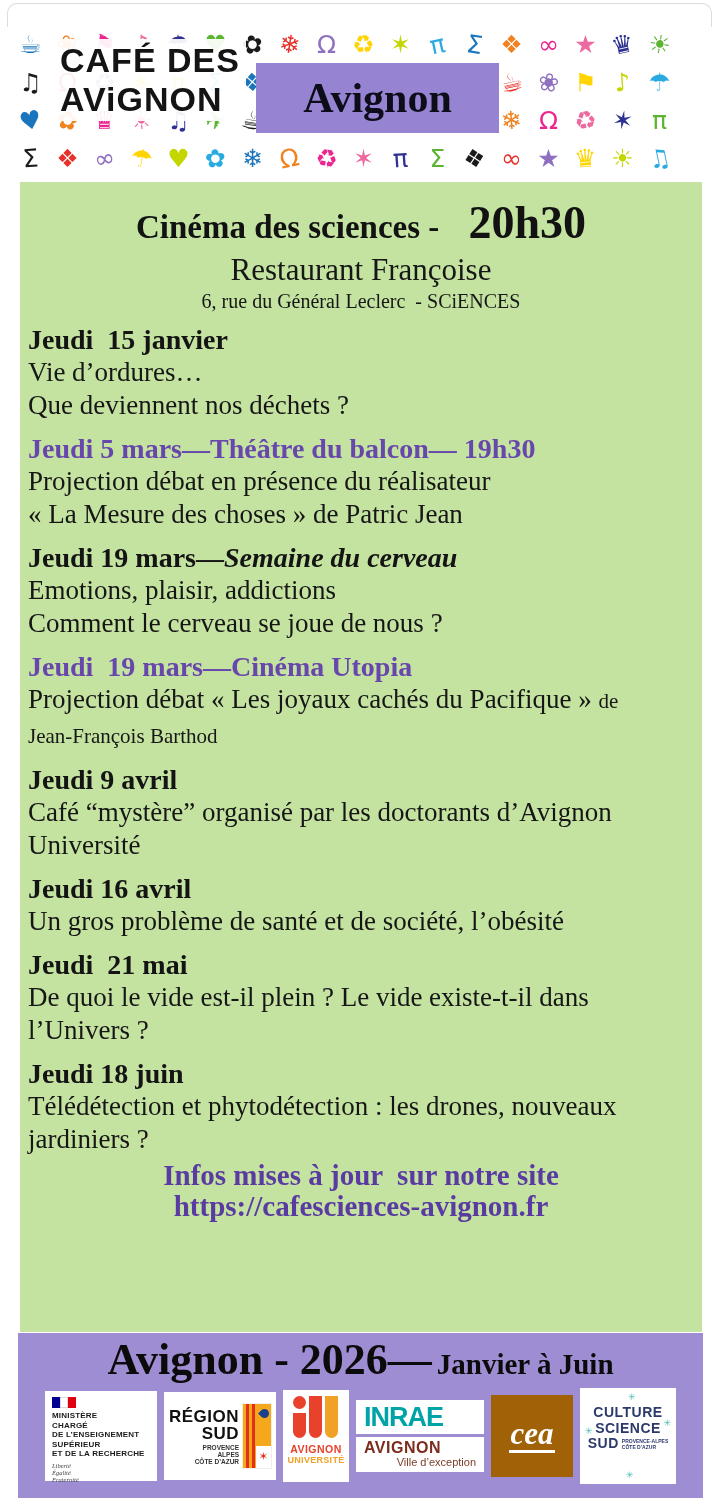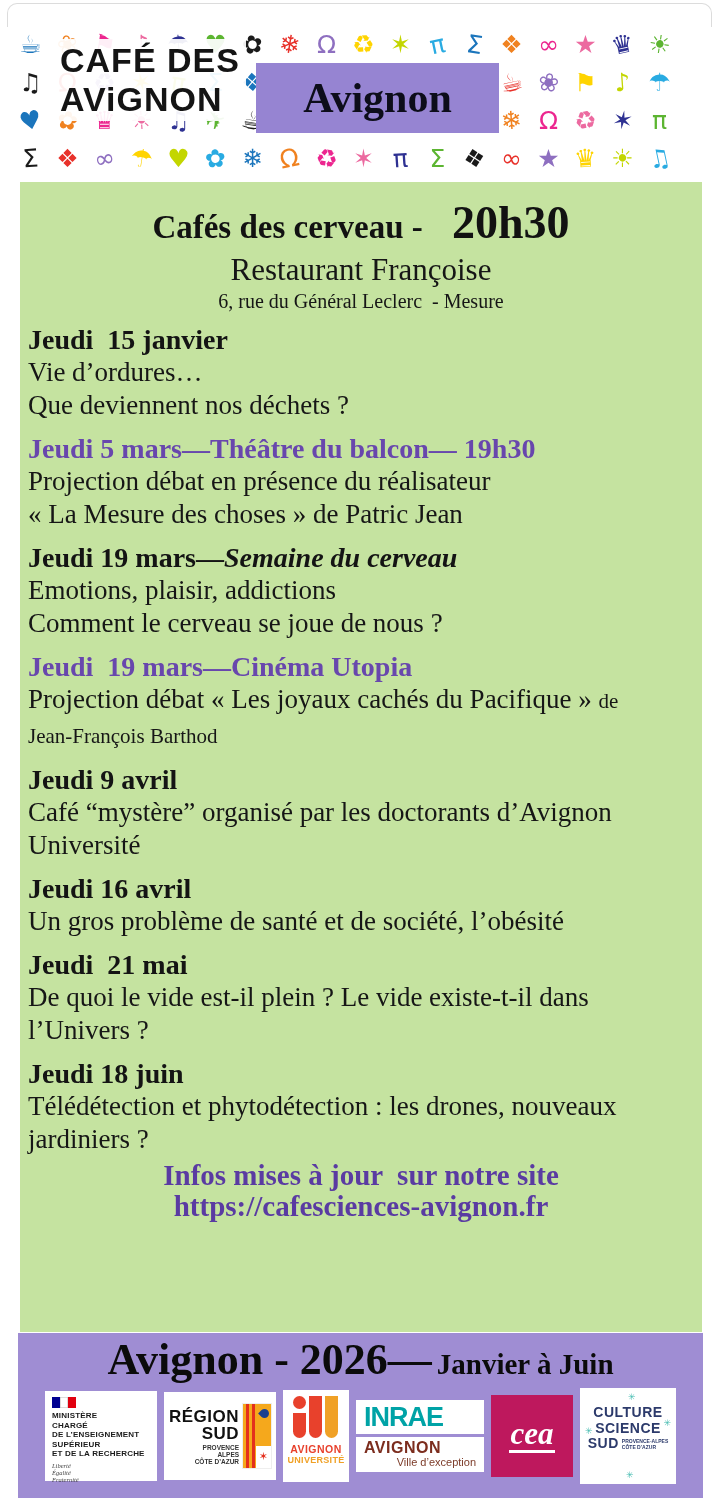--- a/index.html
+++ b/index.html
@@ -104,21 +104,21 @@
   .au-n1 { font-size:10.5px; font-weight:800; color:#e8412c; letter-spacing:.5px; margin-top:5px; }
   .au-n2 { font-size:9px; font-weight:800; color:#f0a126; letter-spacing:.3px; }
 
   .logo-inrae { background:transparent; width:128px; display:flex; flex-direction:column; gap:3px; }
   .inrae-top { background:#fff; padding:3px 8px 2px; }
   .inrae-name { color:#00a3a6; font-weight:700; font-size:27px; line-height:29px; letter-spacing:-1px; }
   .inrae-bottom { background:#fff; padding:3px 8px 4px; }
   .inrae-city { color:#7c2d1e; font-weight:800; font-size:16px; line-height:16px; letter-spacing:.5px; }
   .inrae-tagline { color:#7c3b28; font-size:11px; line-height:12px; text-align:right; }
 
-  .logo-cea { width:82px; height:82px; background:#be185d; display:flex; flex-direction:column;
+  .logo-cea { width:82px; height:82px; background:#a16207; display:flex; flex-direction:column;
               align-items:center; justify-content:center; }
   .cea-name { color:#fff; font-size:31px; font-style:italic; font-weight:700; line-height:28px;
               font-family:"Liberation Serif", serif; }
   .cea-underline { width:46px; height:3px; background:#fff; margin-top:2px; }
 
   .logo-css { width:96px; height:96px; position:relative; padding-top:17px; text-align:center; }
   .css-l { color:#2c3a6b; font-weight:800; font-size:14px; line-height:15.5px; letter-spacing:.5px; }
   .css-sud-row { display:flex; justify-content:center; align-items:flex-start; gap:3px; }
   .css-sub { font-size:5px; line-height:5.5px; color:#2c3a6b; font-weight:700; text-align:left; margin-top:3px; }
   .sp { position:absolute; color:#49bdb2; font-size:9px; font-family:"DejaVu Sans",sans-serif; }
@@ -227,24 +227,24 @@
       <div>CAFÉ DES</div>
       <div>AViGNON</div>
     </div>
     <div class="avignon-box">
       <span>Avignon</span>
     </div>
   </div>
 
   <div class="green">
     <div class="main-title">
-      <span class="prefix">Cafés des cerveau - </span><span class="time">20h30</span>
+      <span class="prefix">Cinéma des sciences - </span><span class="time">20h30</span>
     </div>
     <div class="venue">Restaurant Françoise</div>
-    <div class="address">6, rue du Général Leclerc  - Mesure</div>
+    <div class="address">6, rue du Général Leclerc  - SCiENCES</div>
 
     <div class="events" id="events">
         <div class="event">
           <h3 class=""><span>Jeudi  15 janvier</span></h3>
           <p><span>Vie d’ordures…</span></p>
           <p><span>Que deviennent nos déchets ?</span></p>
         </div>
         <div class="event">
           <h3 class="purple"><span>Jeudi 5 mars—Théâtre du balcon— 19h30</span></h3>
           <p><span>Projection débat en présence du réalisateur</span></p>

